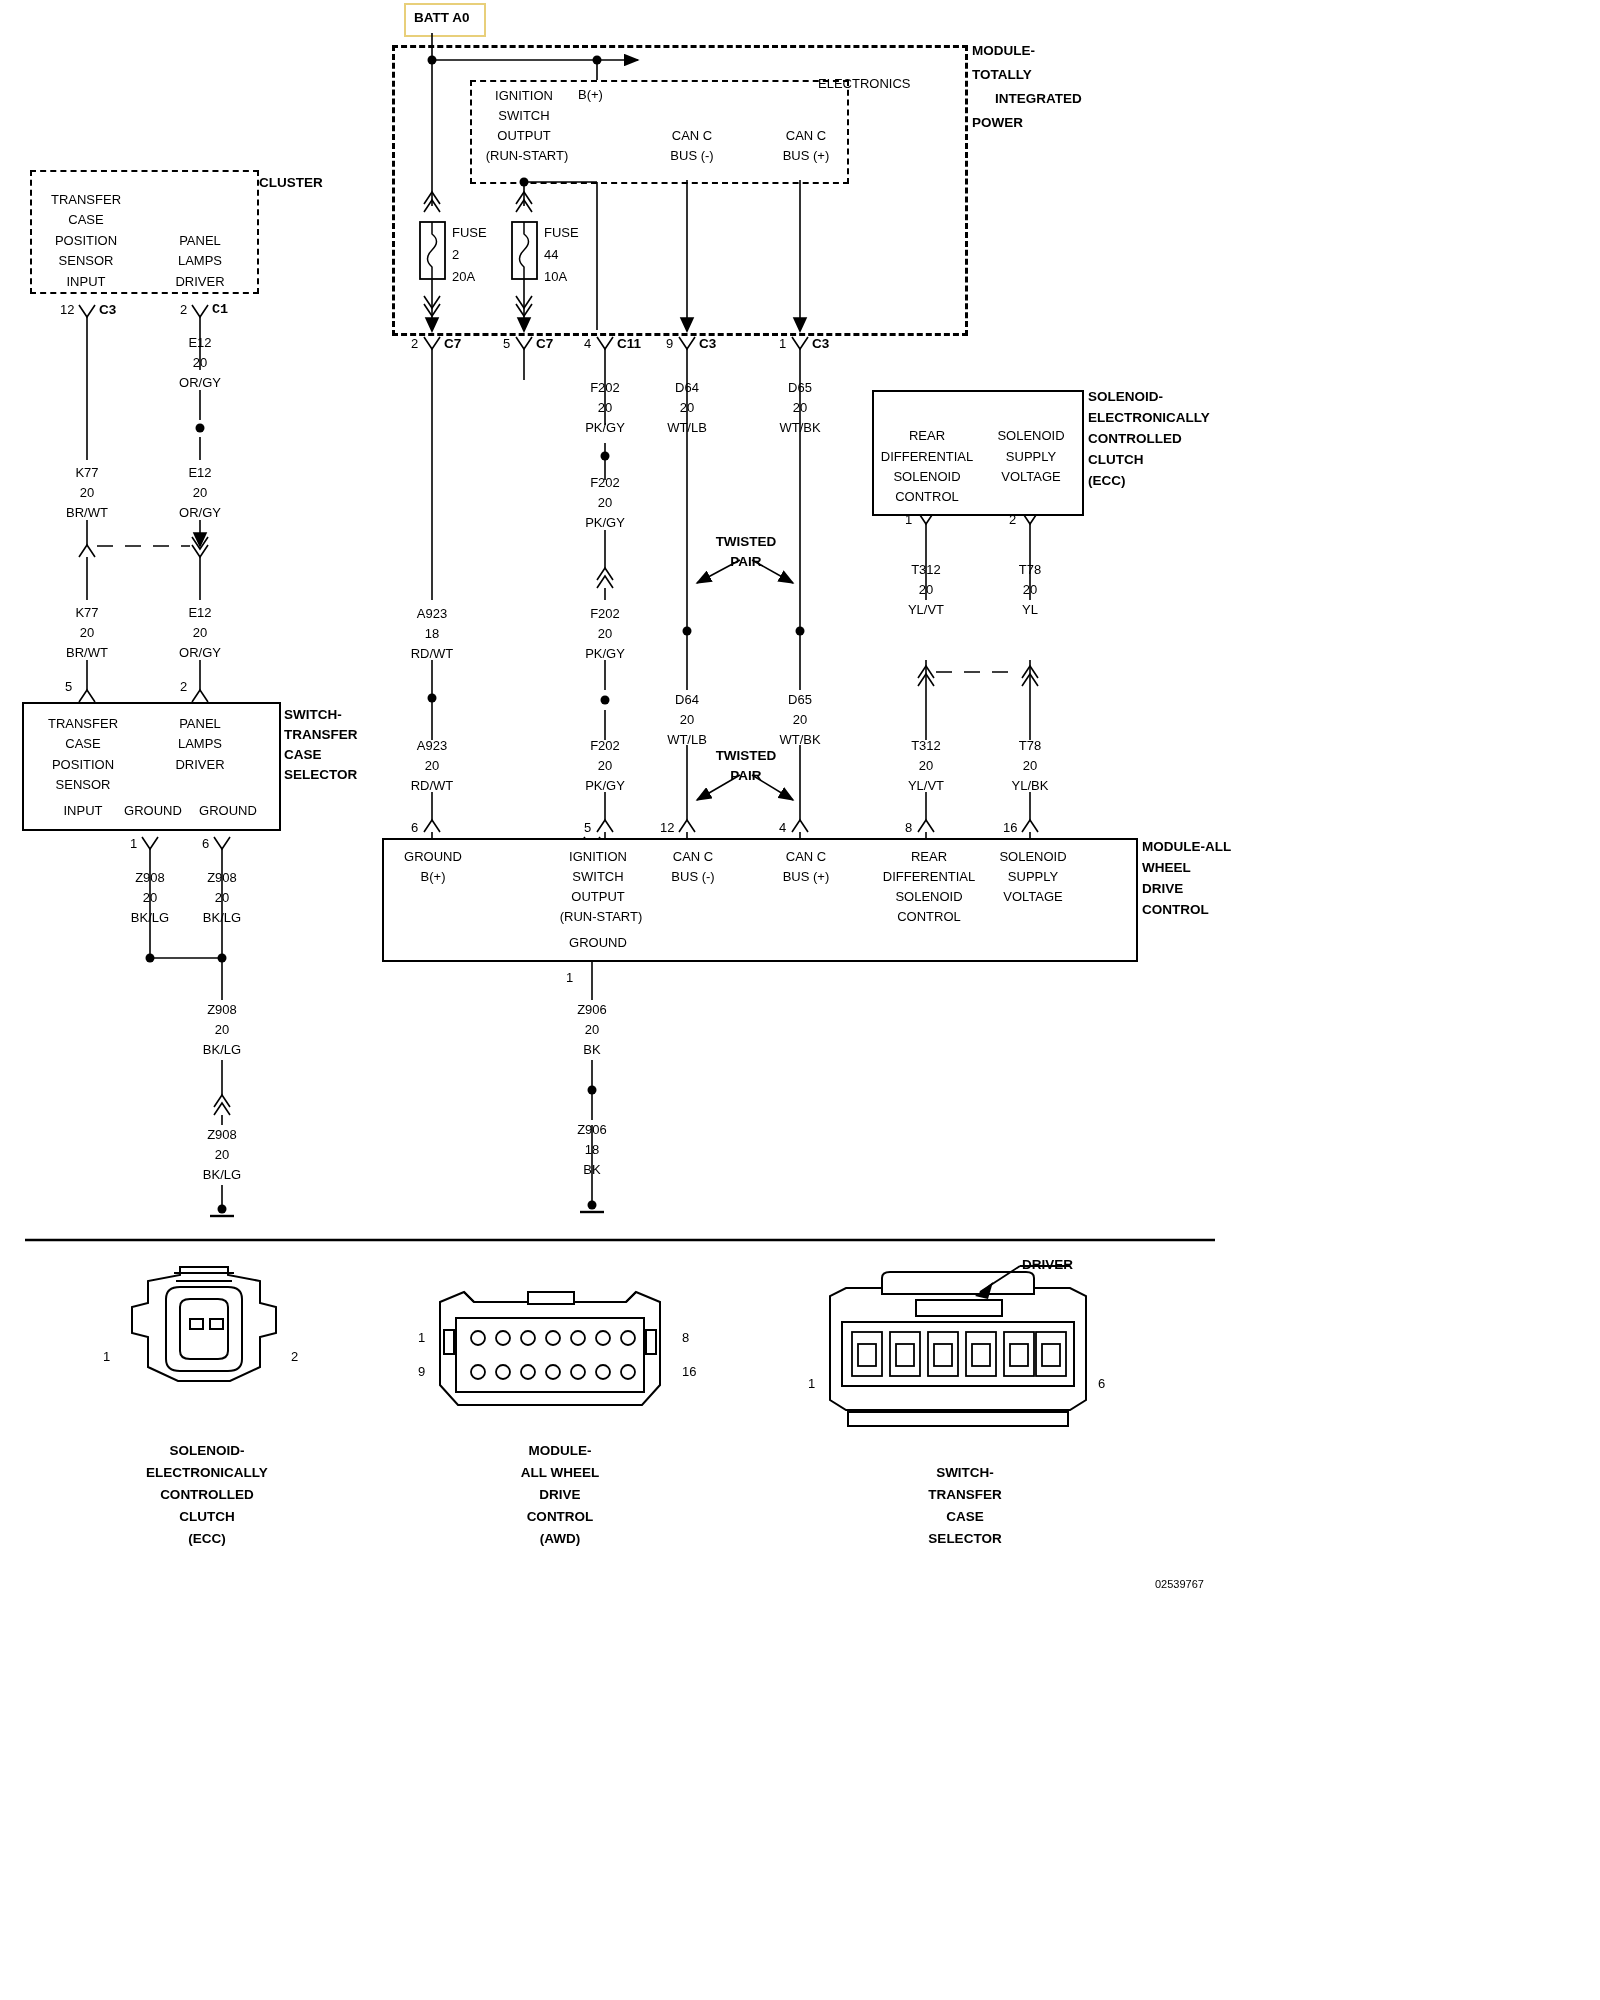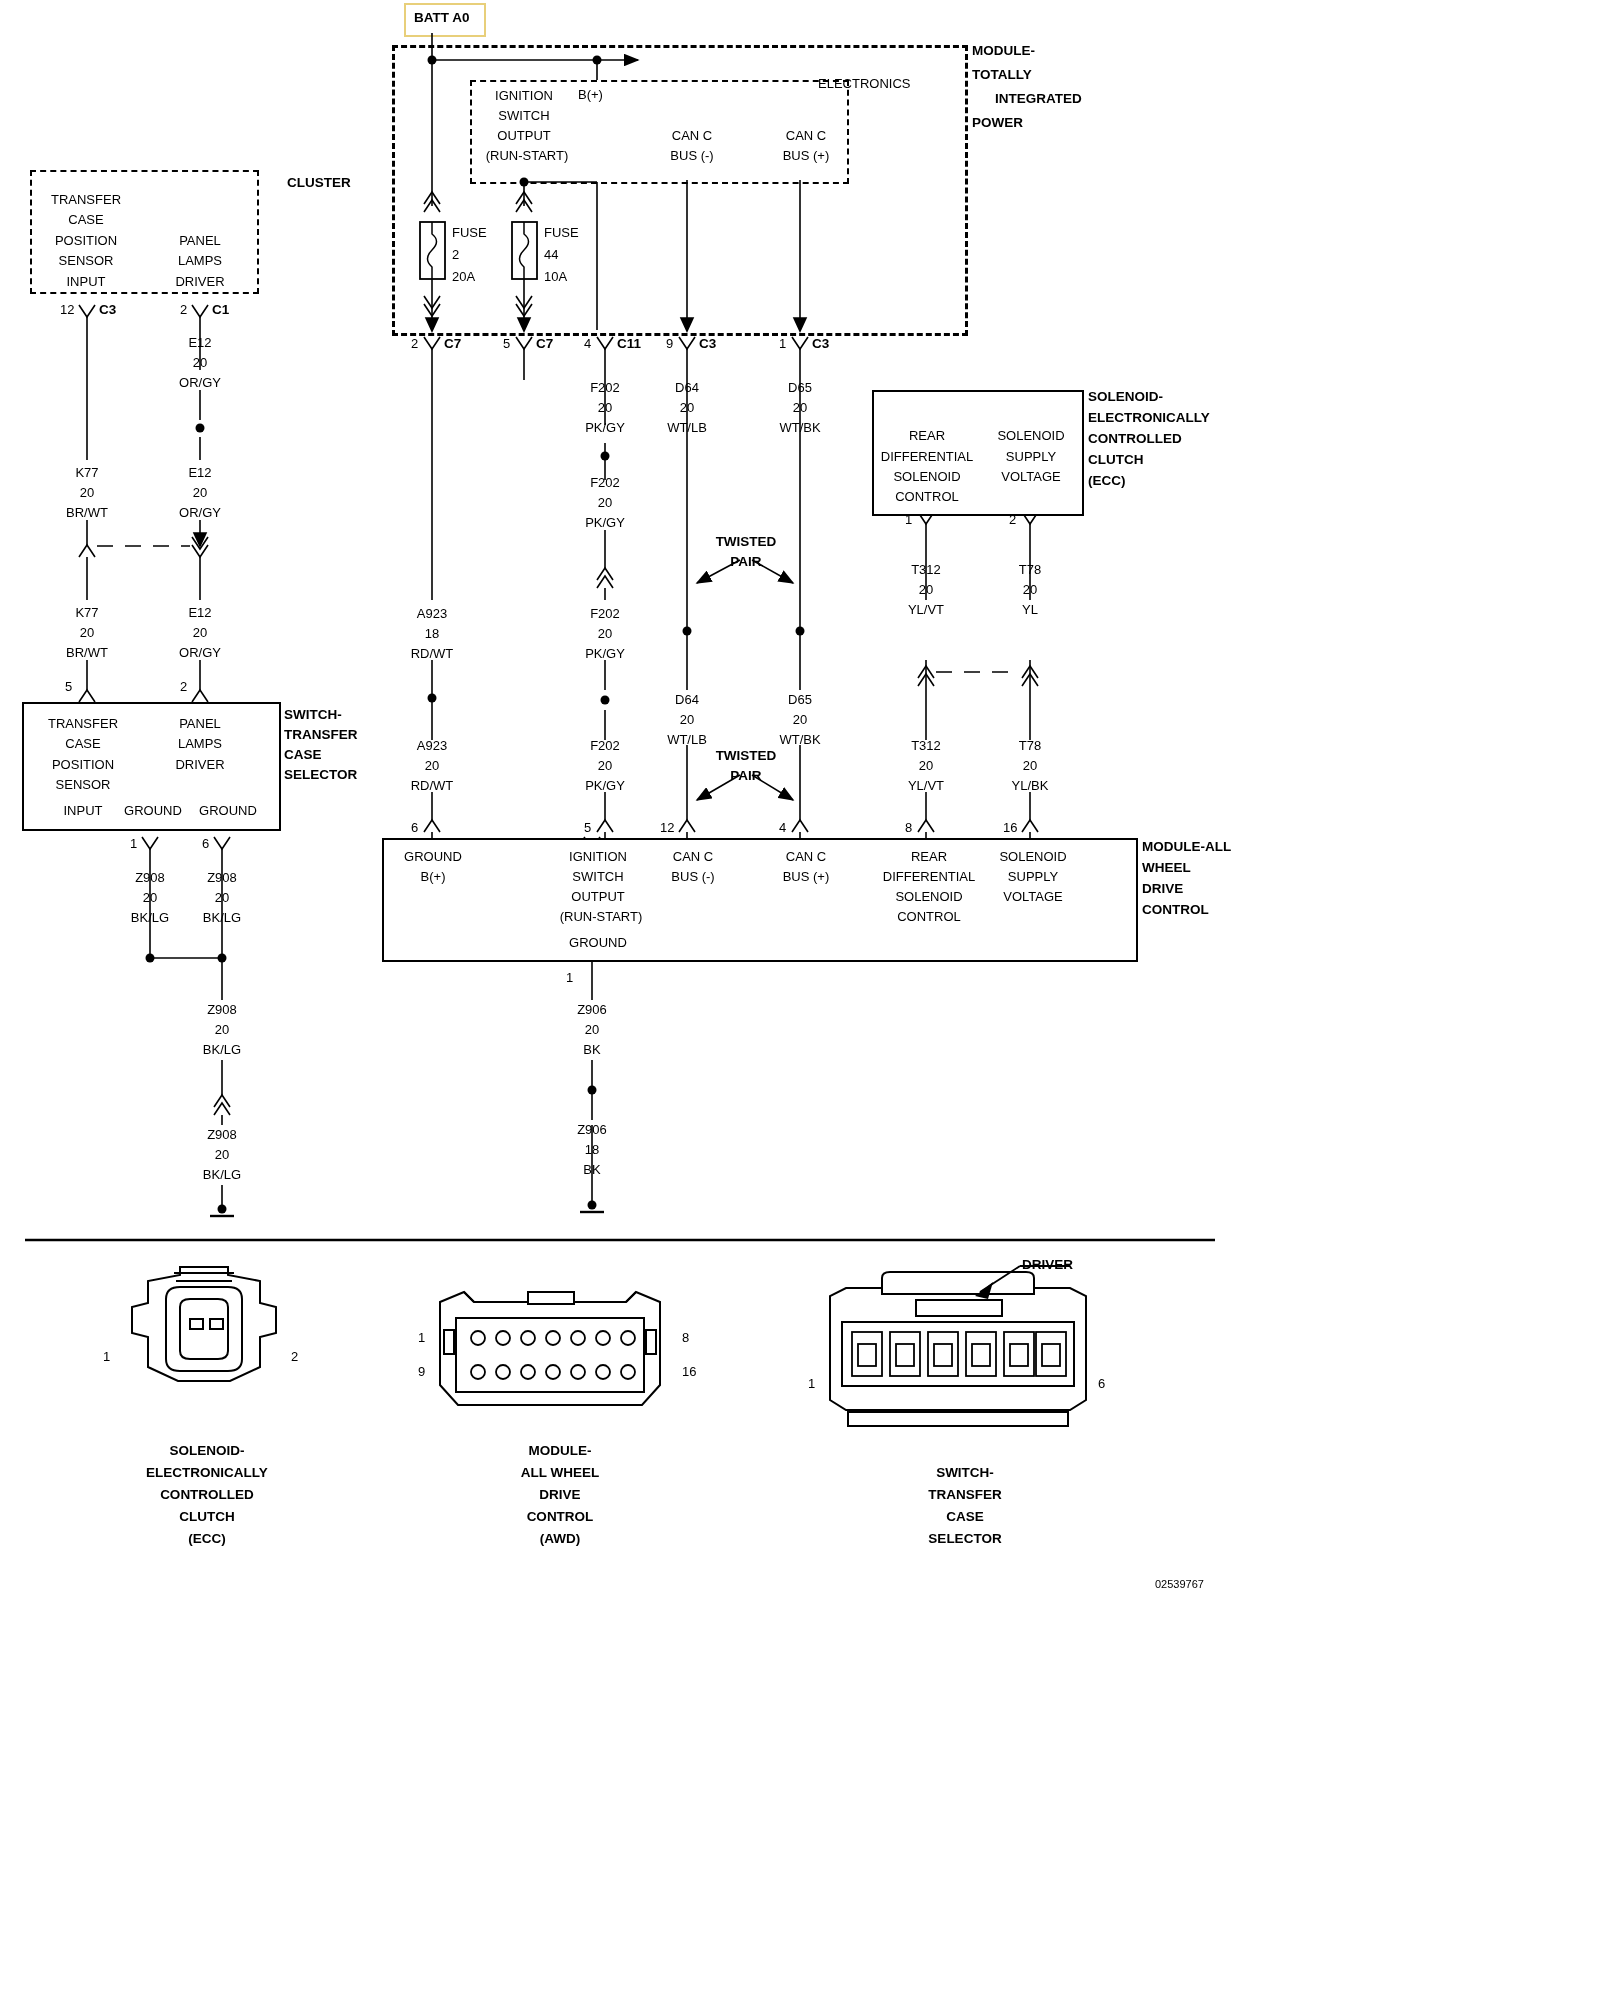--- a/index.html
+++ b/index.html
@@ -241,35 +241,35 @@
   <div class="t bold" style="left:812px;top:337px;">C3</div>
 
   <div class="t" style="left:452px;top:226px;">FUSE</div>
   <div class="t" style="left:452px;top:248px;">2</div>
   <div class="t" style="left:452px;top:270px;">20A</div>
   <div class="t" style="left:544px;top:226px;">FUSE</div>
   <div class="t" style="left:544px;top:248px;">44</div>
   <div class="t" style="left:544px;top:270px;">10A</div>
 
   <div class="dashbox" style="left:30px;top:170px;width:225px;height:120px;border-width:2.5px;"></div>
-  <div class="t bold" style="left:259px;top:176px;margin-left:28px;">CLUSTER</div>
+  <div class="t bold" style="left:259px;top:176px;">CLUSTER</div>
 
   <div class="tc" style="left:86px;top:192px;">TRANSFER</div>
   <div class="tc" style="left:86px;top:212px;">CASE</div>
   <div class="tc" style="left:86px;top:233px;">POSITION</div>
   <div class="tc" style="left:86px;top:253px;">SENSOR</div>
   <div class="tc" style="left:86px;top:274px;">INPUT</div>
   <div class="tc" style="left:200px;top:233px;">PANEL</div>
   <div class="tc" style="left:200px;top:253px;">LAMPS</div>
   <div class="tc" style="left:200px;top:274px;">DRIVER</div>
 
   <div class="t" style="left:60px;top:303px;">12</div>
   <div class="t bold" style="left:99px;top:303px;">C3</div>
   <div class="t" style="left:180px;top:303px;">2</div>
-  <div class="t bold" style="left:212px;top:303px;">C1</div>
+  <div class="t bold" style="left:212px;top:303px;font-family:Liberation Mono, monospace;">C1</div>
 
   <div class="solidbox" style="left:22px;top:702px;width:255px;height:125px;"></div>
   <div class="t bold" style="left:284px;top:708px;">SWITCH-</div>
   <div class="t bold" style="left:284px;top:728px;">TRANSFER</div>
   <div class="t bold" style="left:284px;top:748px;">CASE</div>
   <div class="t bold" style="left:284px;top:768px;">SELECTOR</div>
 
   <div class="tc" style="left:83px;top:716px;">TRANSFER</div>
   <div class="tc" style="left:83px;top:736px;">CASE</div>
   <div class="tc" style="left:83px;top:757px;">POSITION</div>

